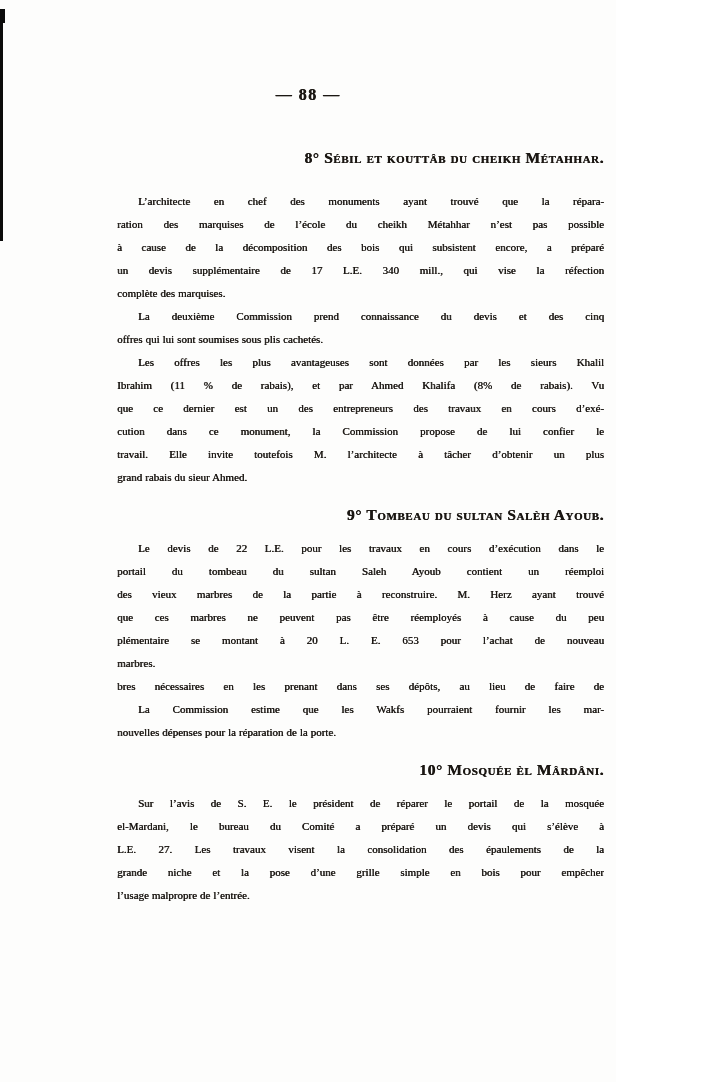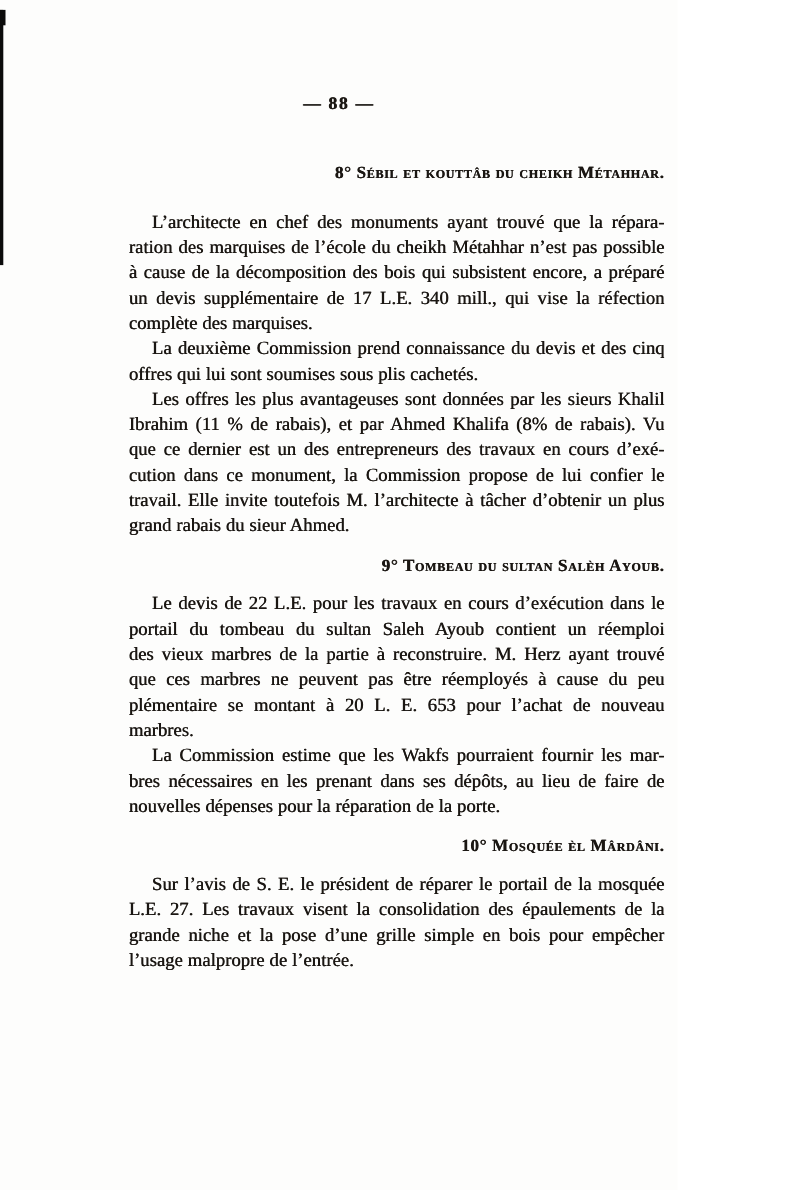--- a/index.html
+++ b/index.html
@@ -62,21 +62,21 @@
   .section-heading:first-child {
     margin-top: 0;
     margin-bottom: 22px;
   }
   .paragraph {
     margin: 0;
   }
   .line {
     height: 23px;
     line-height: 23px;
-    font-size: 17px;
+    font-size: 11px;
     text-align: justify;
     text-align-last: justify;
     overflow: hidden;
     white-space: normal;
     word-spacing: 0.2px;
   }
   .line.last {
     text-align-last: left;
   }
   .line.first {
@@ -113,25 +113,26 @@
       <div class="section-heading">9° Tombeau du sultan Salèh Ayoub.</div>
       <div class="paragraph">
         <div class="line first">Le devis de 22 L.E. pour les travaux en cours d’exécution dans le</div>
         <div class="line">portail du tombeau du sultan Saleh Ayoub contient un réemploi</div>
         <div class="line">des vieux marbres de la partie à reconstruire. M. Herz ayant trouvé</div>
         <div class="line">que ces marbres ne peuvent pas être réemployés à cause du peu</div>
         <div class="line">plémentaire se montant à 20 L. E. 653 pour l’achat de nouveau</div>
         <div class="line last">marbres.</div>
       </div>
       <div class="paragraph">
+        <div class="line">bres nécessaires en les prenant dans ses dépôts, au lieu de faire de</div>
         <div class="line first">La Commission estime que les Wakfs pourraient fournir les mar-</div>
-        <div class="line">bres nécessaires en les prenant dans ses dépôts, au lieu de faire de</div>
         <div class="line last">nouvelles dépenses pour la réparation de la porte.</div>
       </div>
       <div class="section-heading">10° Mosquée èl Mârdâni.</div>
       <div class="paragraph">
         <div class="line first">Sur l’avis de S. E. le président de réparer le portail de la mosquée</div>
+        <div class="line">el-Mardani, le bureau du Comité a préparé un devis qui s’élève à</div>
         <div class="line">L.E. 27. Les travaux visent la consolidation des épaulements de la</div>
         <div class="line">grande niche et la pose d’une grille simple en bois pour empêcher</div>
         <div class="line last">l’usage malpropre de l’entrée.</div>
       </div>
     </div>
 </div>
 
 </body></html>

